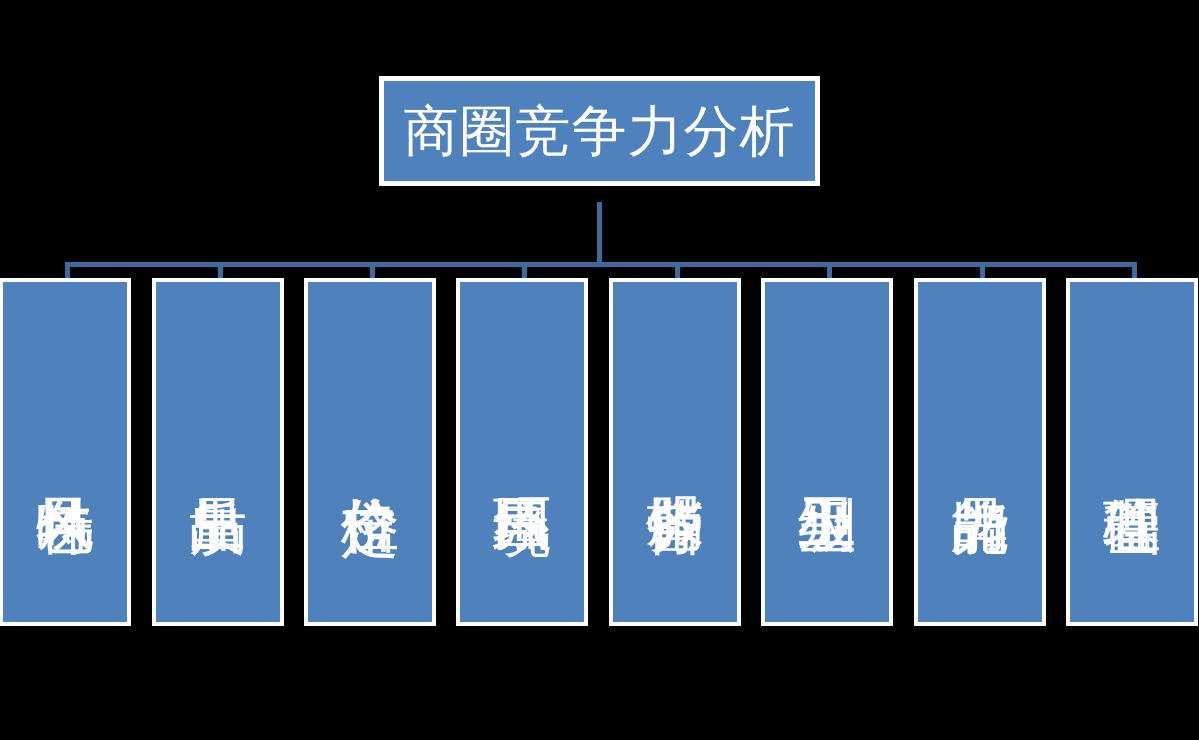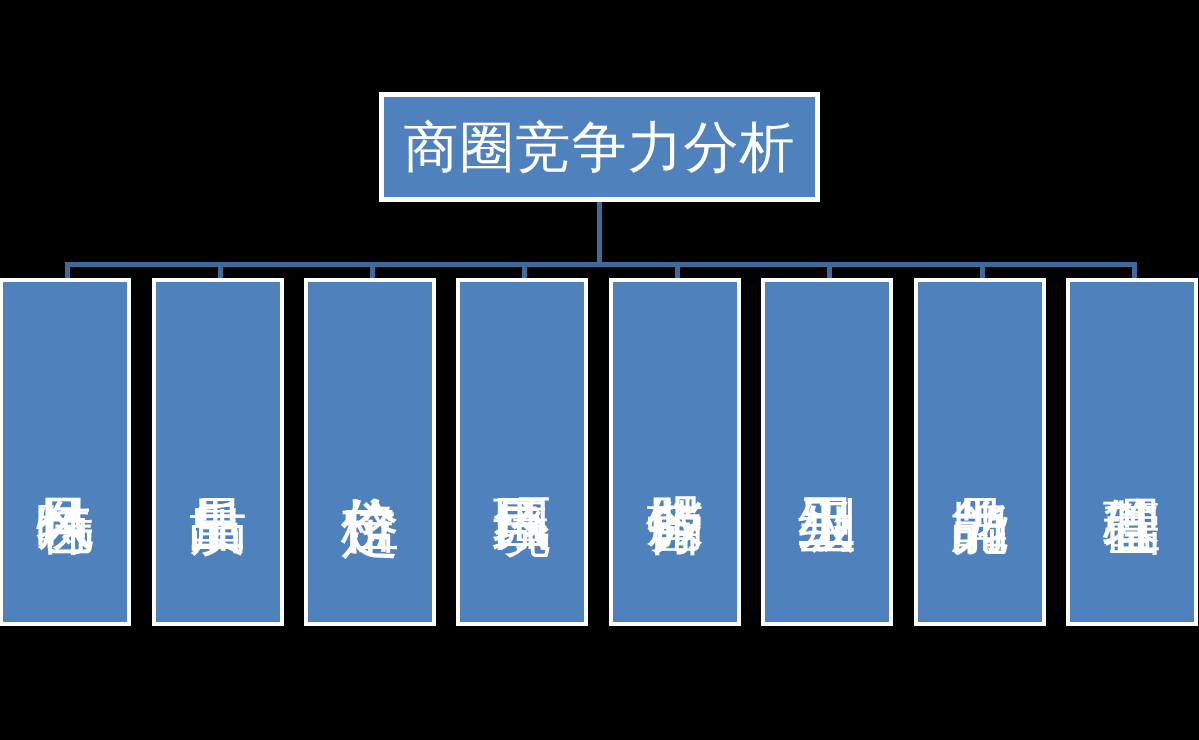--- a/index.html
+++ b/index.html
@@ -14,21 +14,21 @@
     height: 740px;
     background: #000000;
     overflow: hidden;
     font-family: "Liberation Serif", "DejaVu Serif", serif;
   }
 
   
   .root-node {
     position: absolute;
     left: 379px;
-    top: 92px;
+    top: 76px;
     width: 441px;
     height: 110px;
     background: #FFFFFF;
     box-sizing: border-box;
     padding: 5px;
   }
   .root-node-fill {
     width: 100%;
     height: 100%;
     background: #4F81BD;

